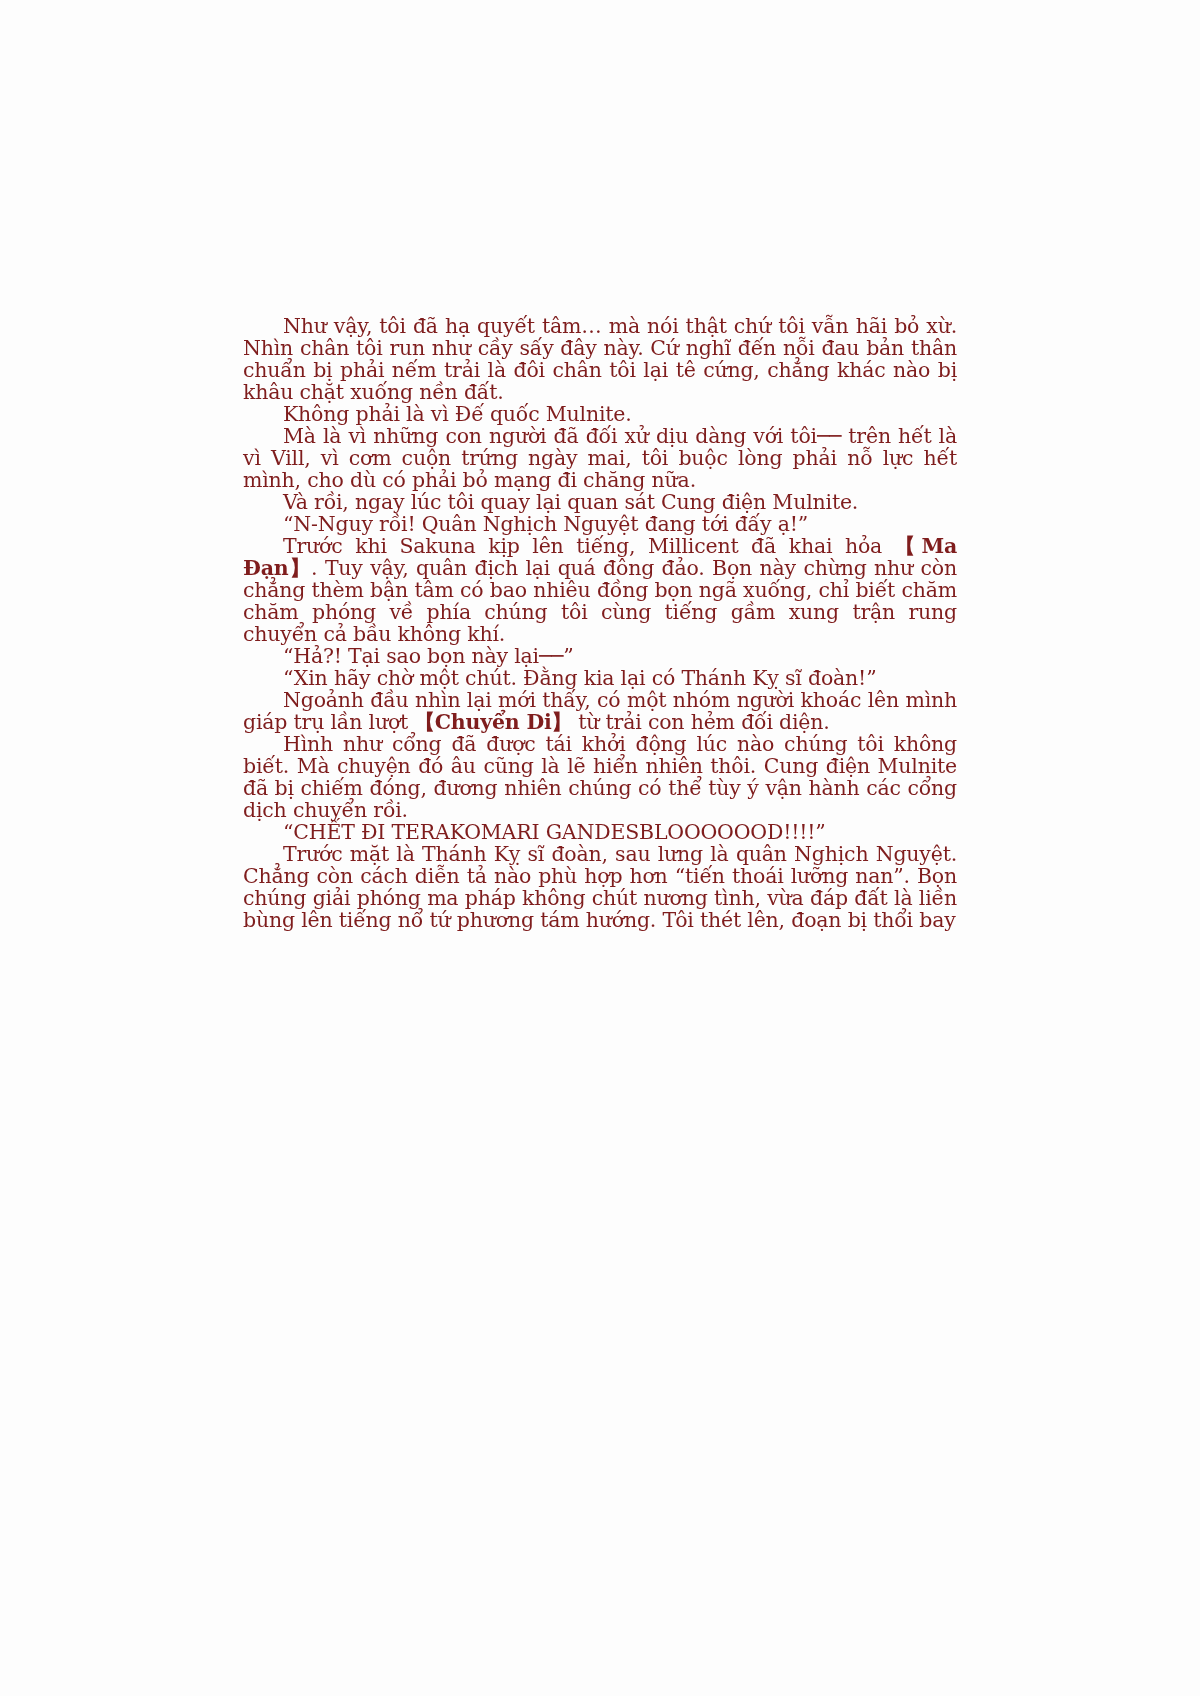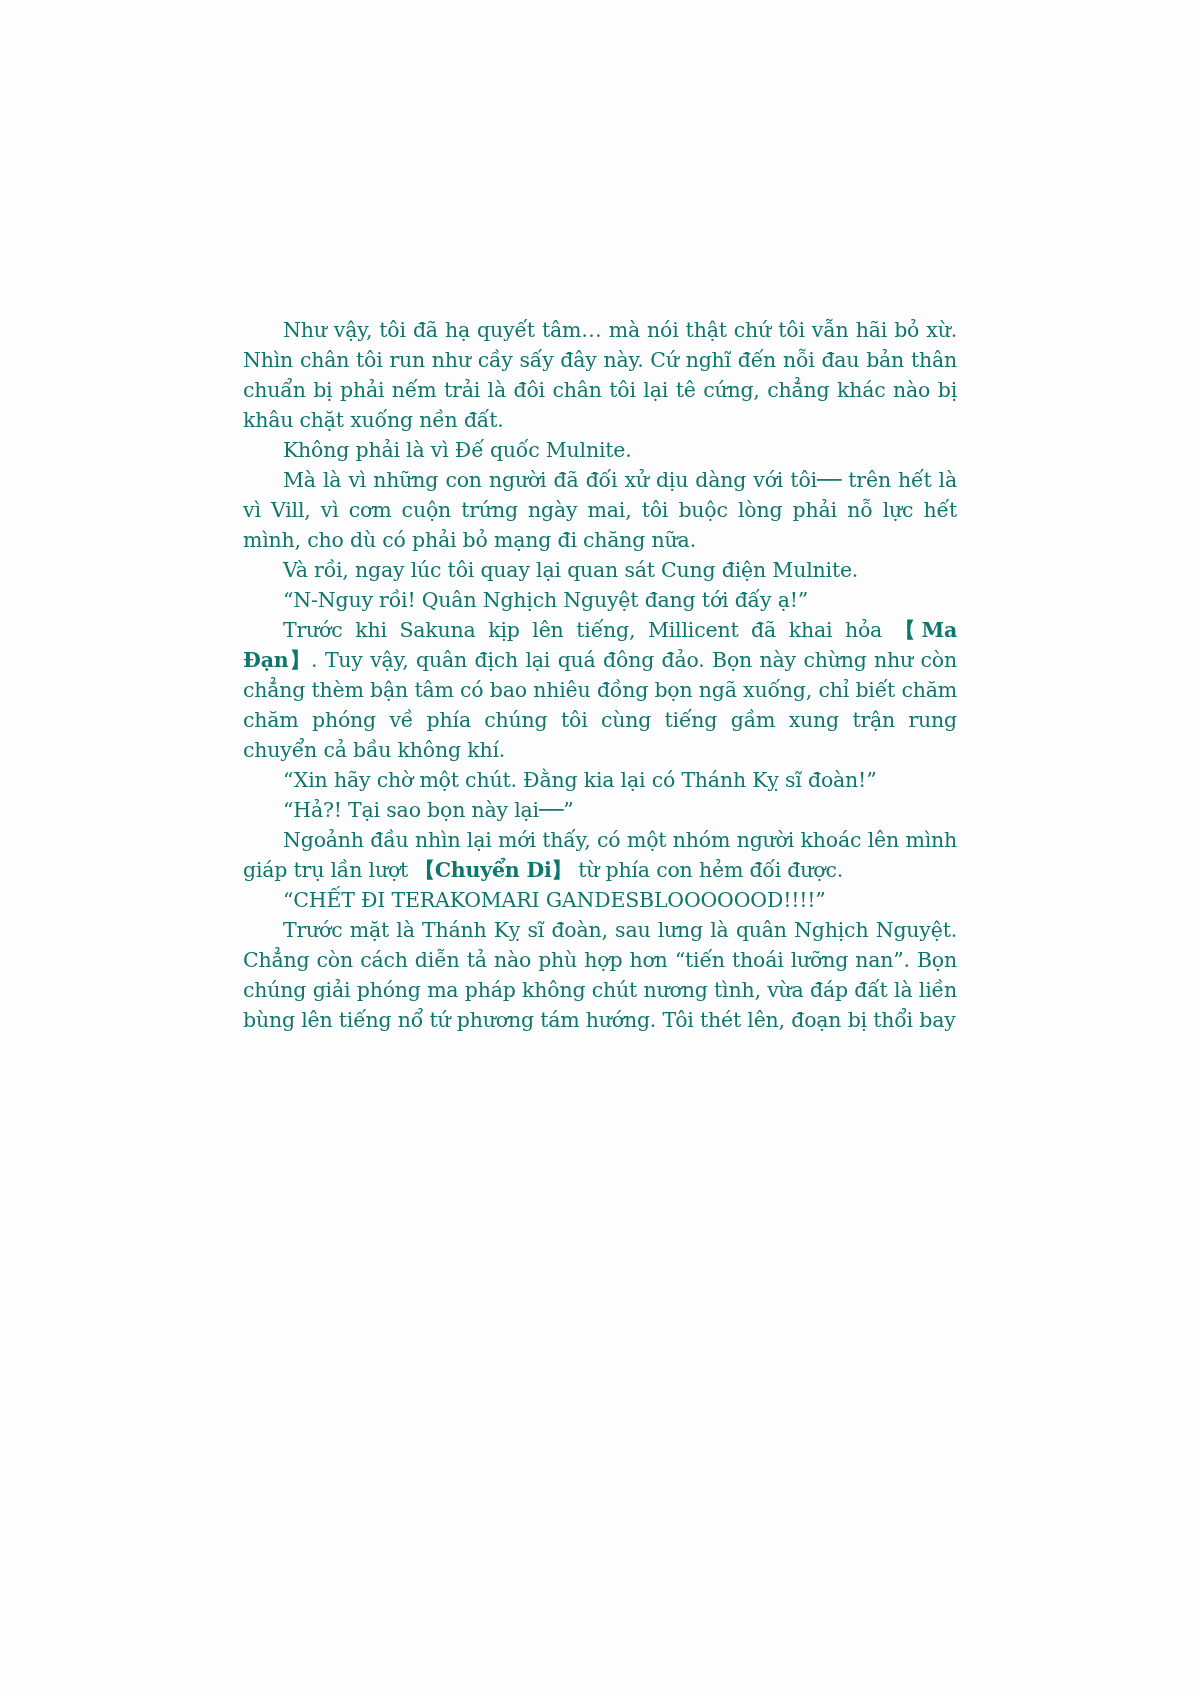--- a/index.html
+++ b/index.html
@@ -10,22 +10,22 @@
     position: relative;
     overflow: hidden;
   }
   .page-text {
     position: absolute;
     left: 243px;
     top: 315px;
     width: 714px;
     font-family: "DejaVu Serif", "Liberation Serif", serif;
     font-size: 20.5px;
-    line-height: 30px;
-    color: #0f766e;
+    line-height: 22px;
+    color: #7f1d1d;
     text-align: justify;
     letter-spacing: -0.2px;
   }
   .page-text p {
     margin: 0;
     text-indent: 40px;
   }
   .term {
     font-weight: bold;
   }
@@ -33,18 +33,19 @@
 </head>
 <body>
 
 <div class="page-text">
   <p>Như vậy, tôi đã hạ quyết tâm… mà nói thật chứ tôi vẫn hãi bỏ xừ. Nhìn chân tôi run như cầy sấy đây này. Cứ nghĩ đến nỗi đau bản thân chuẩn bị phải nếm trải là đôi chân tôi lại tê cứng, chẳng khác nào bị khâu chặt xuống nền đất.</p>
   <p>Không phải là vì Đế quốc Mulnite.</p>
   <p>Mà là vì những con người đã đối xử dịu dàng với tôi── trên hết là vì Vill, vì cơm cuộn trứng ngày mai, tôi buộc lòng phải nỗ lực hết mình, cho dù có phải bỏ mạng đi chăng nữa.</p>
   <p>Và rồi, ngay lúc tôi quay lại quan sát Cung điện Mulnite.</p>
   <p>“N-Nguy rồi! Quân Nghịch Nguyệt đang tới đấy ạ!”</p>
   <p><span>Trước khi Sakuna kịp lên tiếng, Millicent đã khai hỏa </span><span class="term">【Ma Đạn】</span><span>. Tuy vậy, quân địch lại quá đông đảo. Bọn này chừng như còn chẳng thèm bận tâm có bao nhiêu đồng bọn ngã xuống, chỉ biết chăm chăm phóng về phía chúng tôi cùng tiếng gầm xung trận rung chuyển cả bầu không khí.</span></p>
+  <p>“Hả?! Tại sao bọn này lại──”</p>
   <p>“Xin hãy chờ một chút. Đằng kia lại có Thánh Kỵ sĩ đoàn!”</p>
-  <p>“Hả?! Tại sao bọn này lại──”</p>
-  <p><span>Ngoảnh đầu nhìn lại mới thấy, có một nhóm người khoác lên mình giáp trụ lần lượt </span><span class="term">【Chuyển Di】</span><span> từ phía con hẻm đối được.</span></p>
+  <p><span>Ngoảnh đầu nhìn lại mới thấy, có một nhóm người khoác lên mình giáp trụ lần lượt </span><span class="term">【Chuyển Di】</span><span> từ trải con hẻm đối diện.</span></p>
+  <p>Hình như cổng đã được tái khởi động lúc nào chúng tôi không biết. Mà chuyện đó âu cũng là lẽ hiển nhiên thôi. Cung điện Mulnite đã bị chiếm đóng, đương nhiên chúng có thể tùy ý vận hành các cổng dịch chuyển rồi.</p>
   <p>“CHẾT ĐI TERAKOMARI GANDESBLOOOOOOD!!!!”</p>
   <p>Trước mặt là Thánh Kỵ sĩ đoàn, sau lưng là quân Nghịch Nguyệt. Chẳng còn cách diễn tả nào phù hợp hơn “tiến thoái lưỡng nan”. Bọn chúng giải phóng ma pháp không chút nương tình, vừa đáp đất là liền bùng lên tiếng nổ tứ phương tám hướng. Tôi thét lên, đoạn bị thổi bay</p>
 </div>
 
 </body></html>

